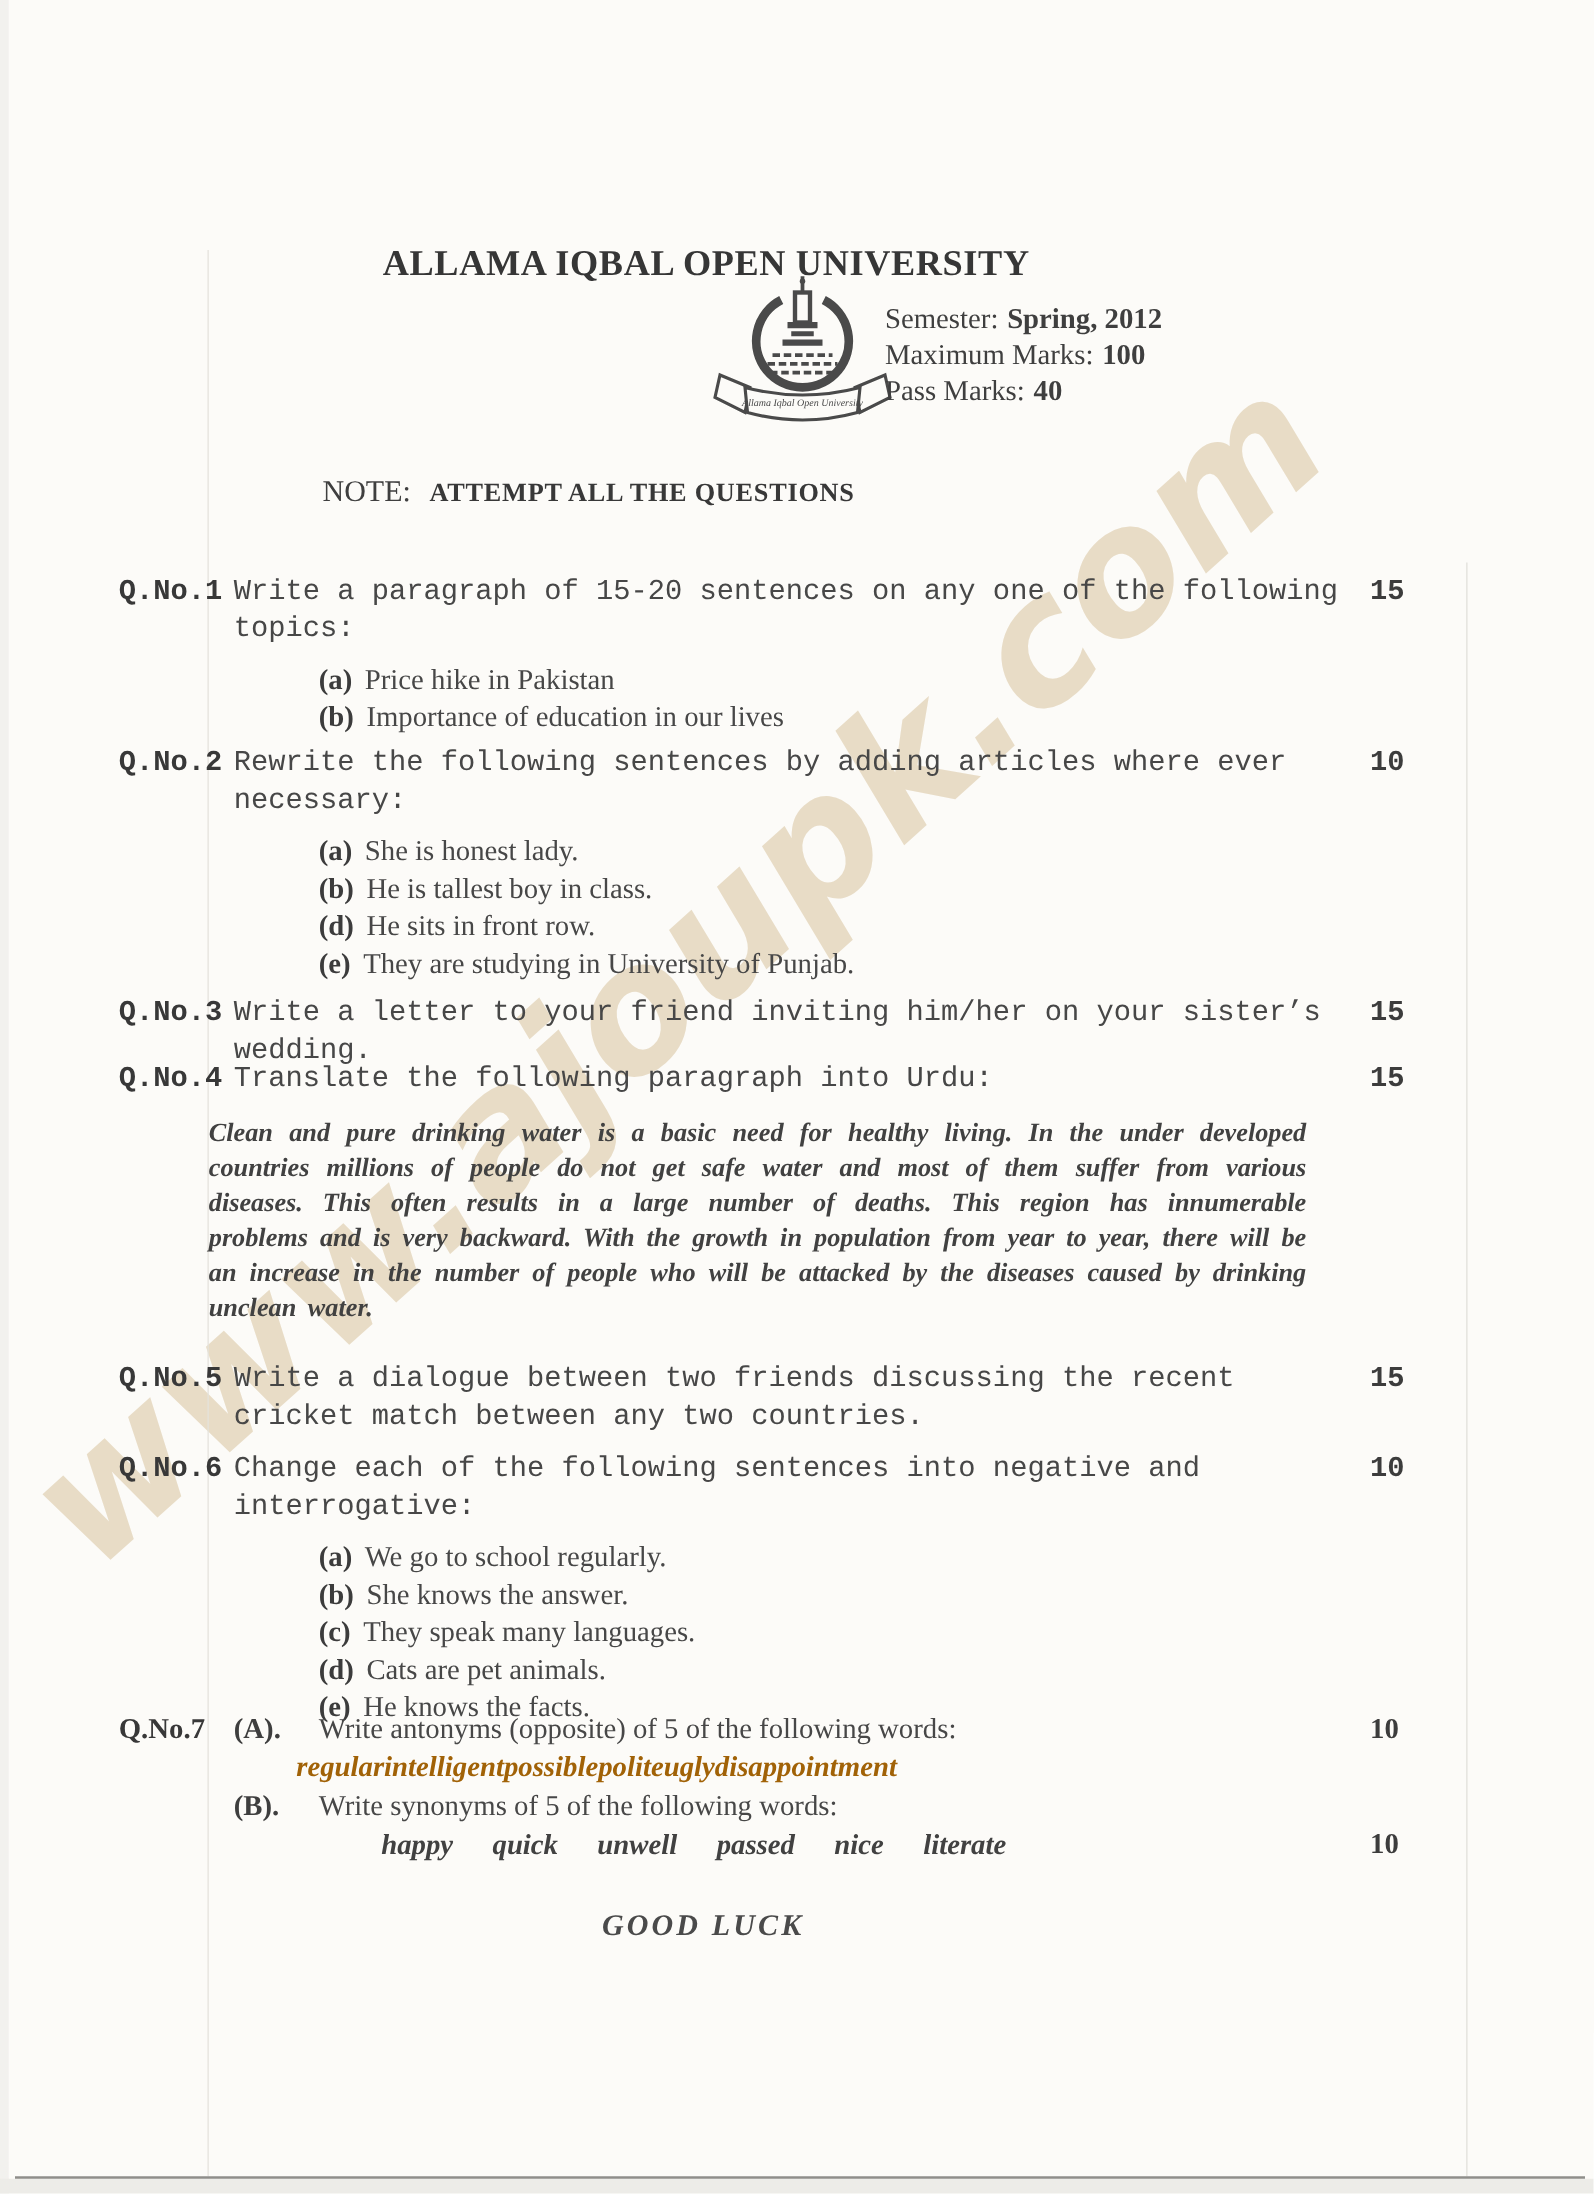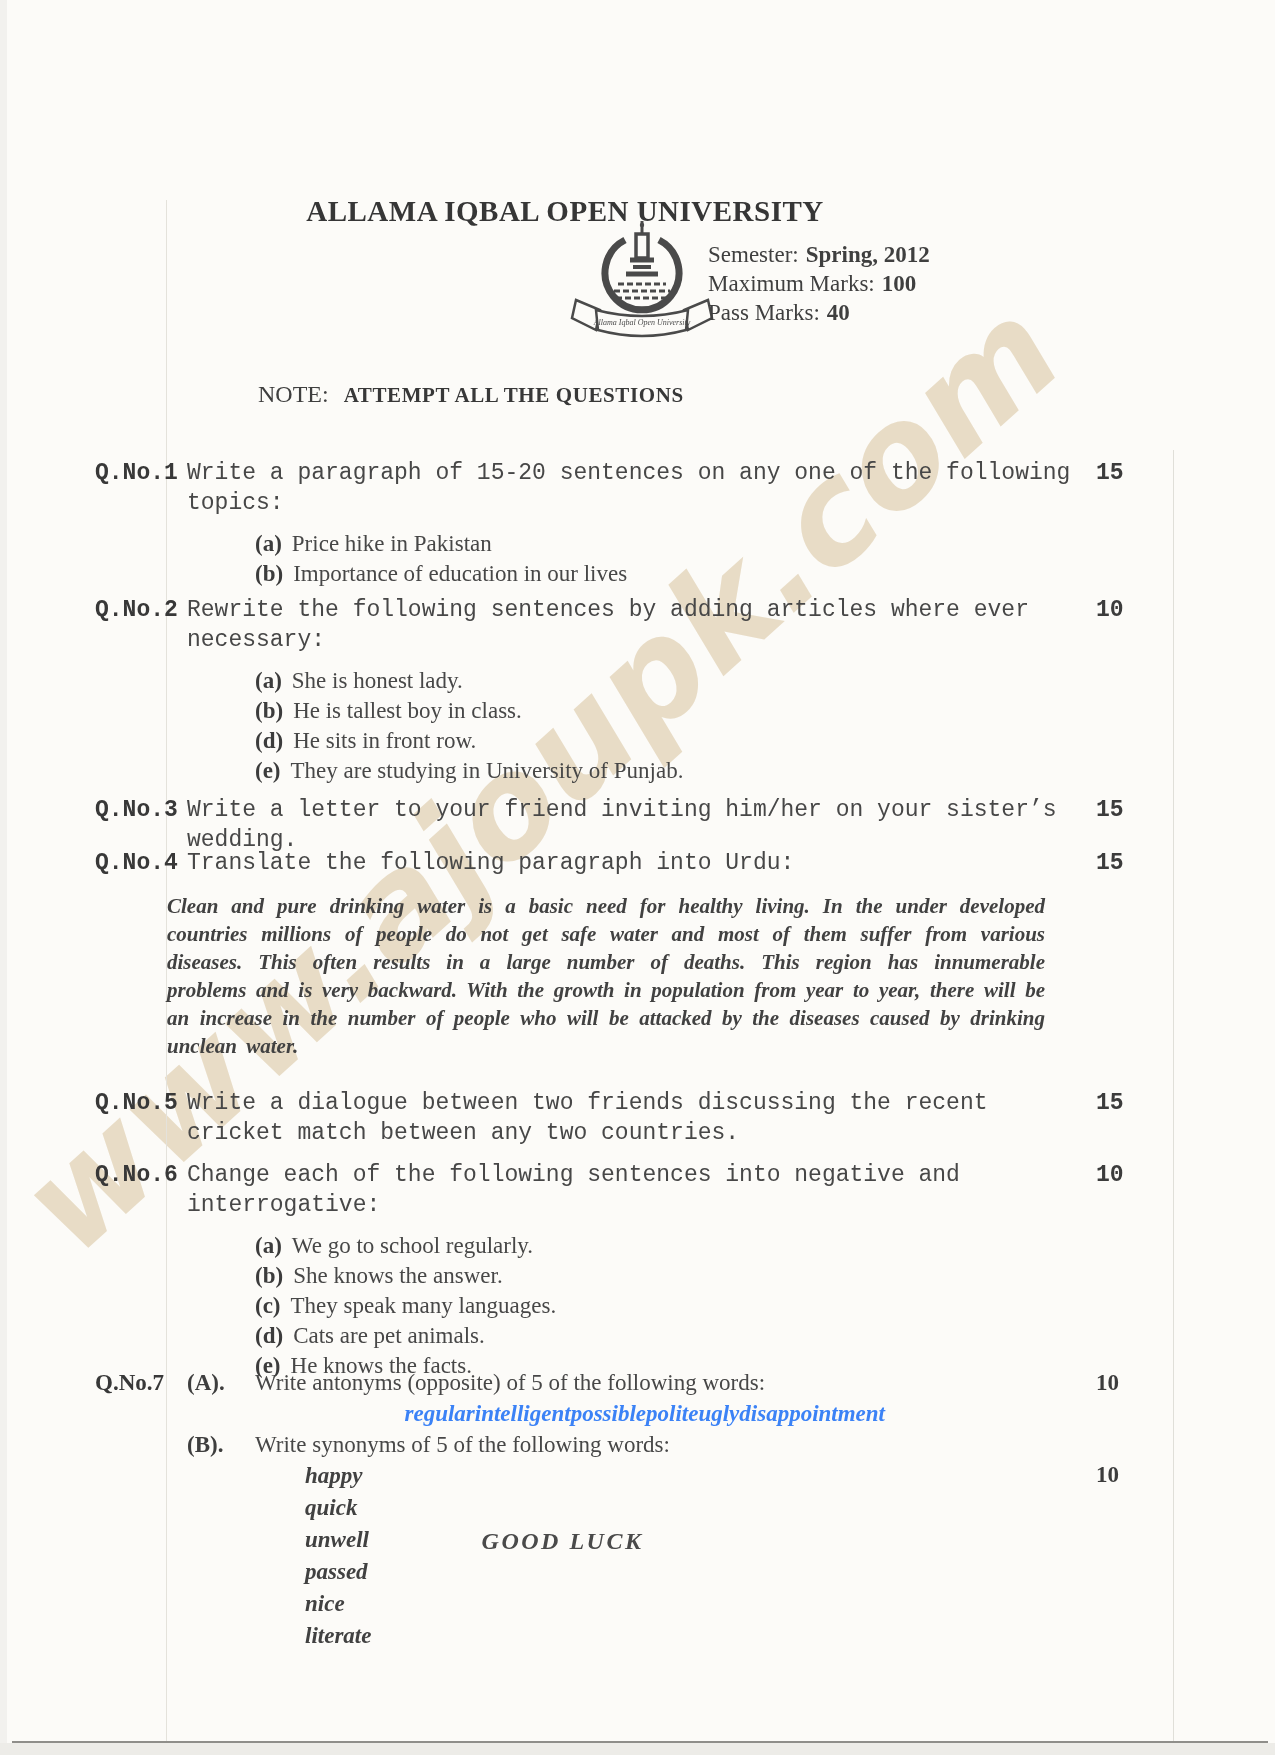--- a/index.html
+++ b/index.html
@@ -50,26 +50,26 @@
     margin:14px 0 0 72px; width:878px;
     font-weight:bold; font-style:italic; text-align:justify;
     font-size:21px; line-height:28px; color:#414141; word-spacing:4px;
   }
 
   
   .q7-row { display:flex; align-items:flex-start; }
   .part-label { flex:0 0 68px; font-weight:600; color:#3e3e3e; }
   .q7-indent { flex:0 0 92px; }
   .words-a {
-    margin-left:142px; width:648px; display:flex; justify-content:flex-end;
-    font-style:italic; font-weight:600; color:#3b82f6; line-height:32px;
+    margin-left:142px; width:648px; display:flex; justify-content:flex-start;
+    font-style:italic; font-weight:600; color:#a16207; line-height:32px;
   }
   .words-b {
     margin-left:210px; width:500px; display:flex; justify-content:space-between;
-    font-style:italic; font-weight:600; color:#414141; line-height:32px;flex-direction:column;
+    font-style:italic; font-weight:600; color:#414141; line-height:32px;
   }
   .q7-row .q-marks { margin-left:auto; }
 
   .goodluck {
     position:absolute; top:1528px; left:95px; width:935px; z-index:2;
     text-align:center; font-style:italic; font-weight:700;
     font-size:24px; letter-spacing:2.5px; color:#4a4a4a;
   }
 </style>
 </head>

